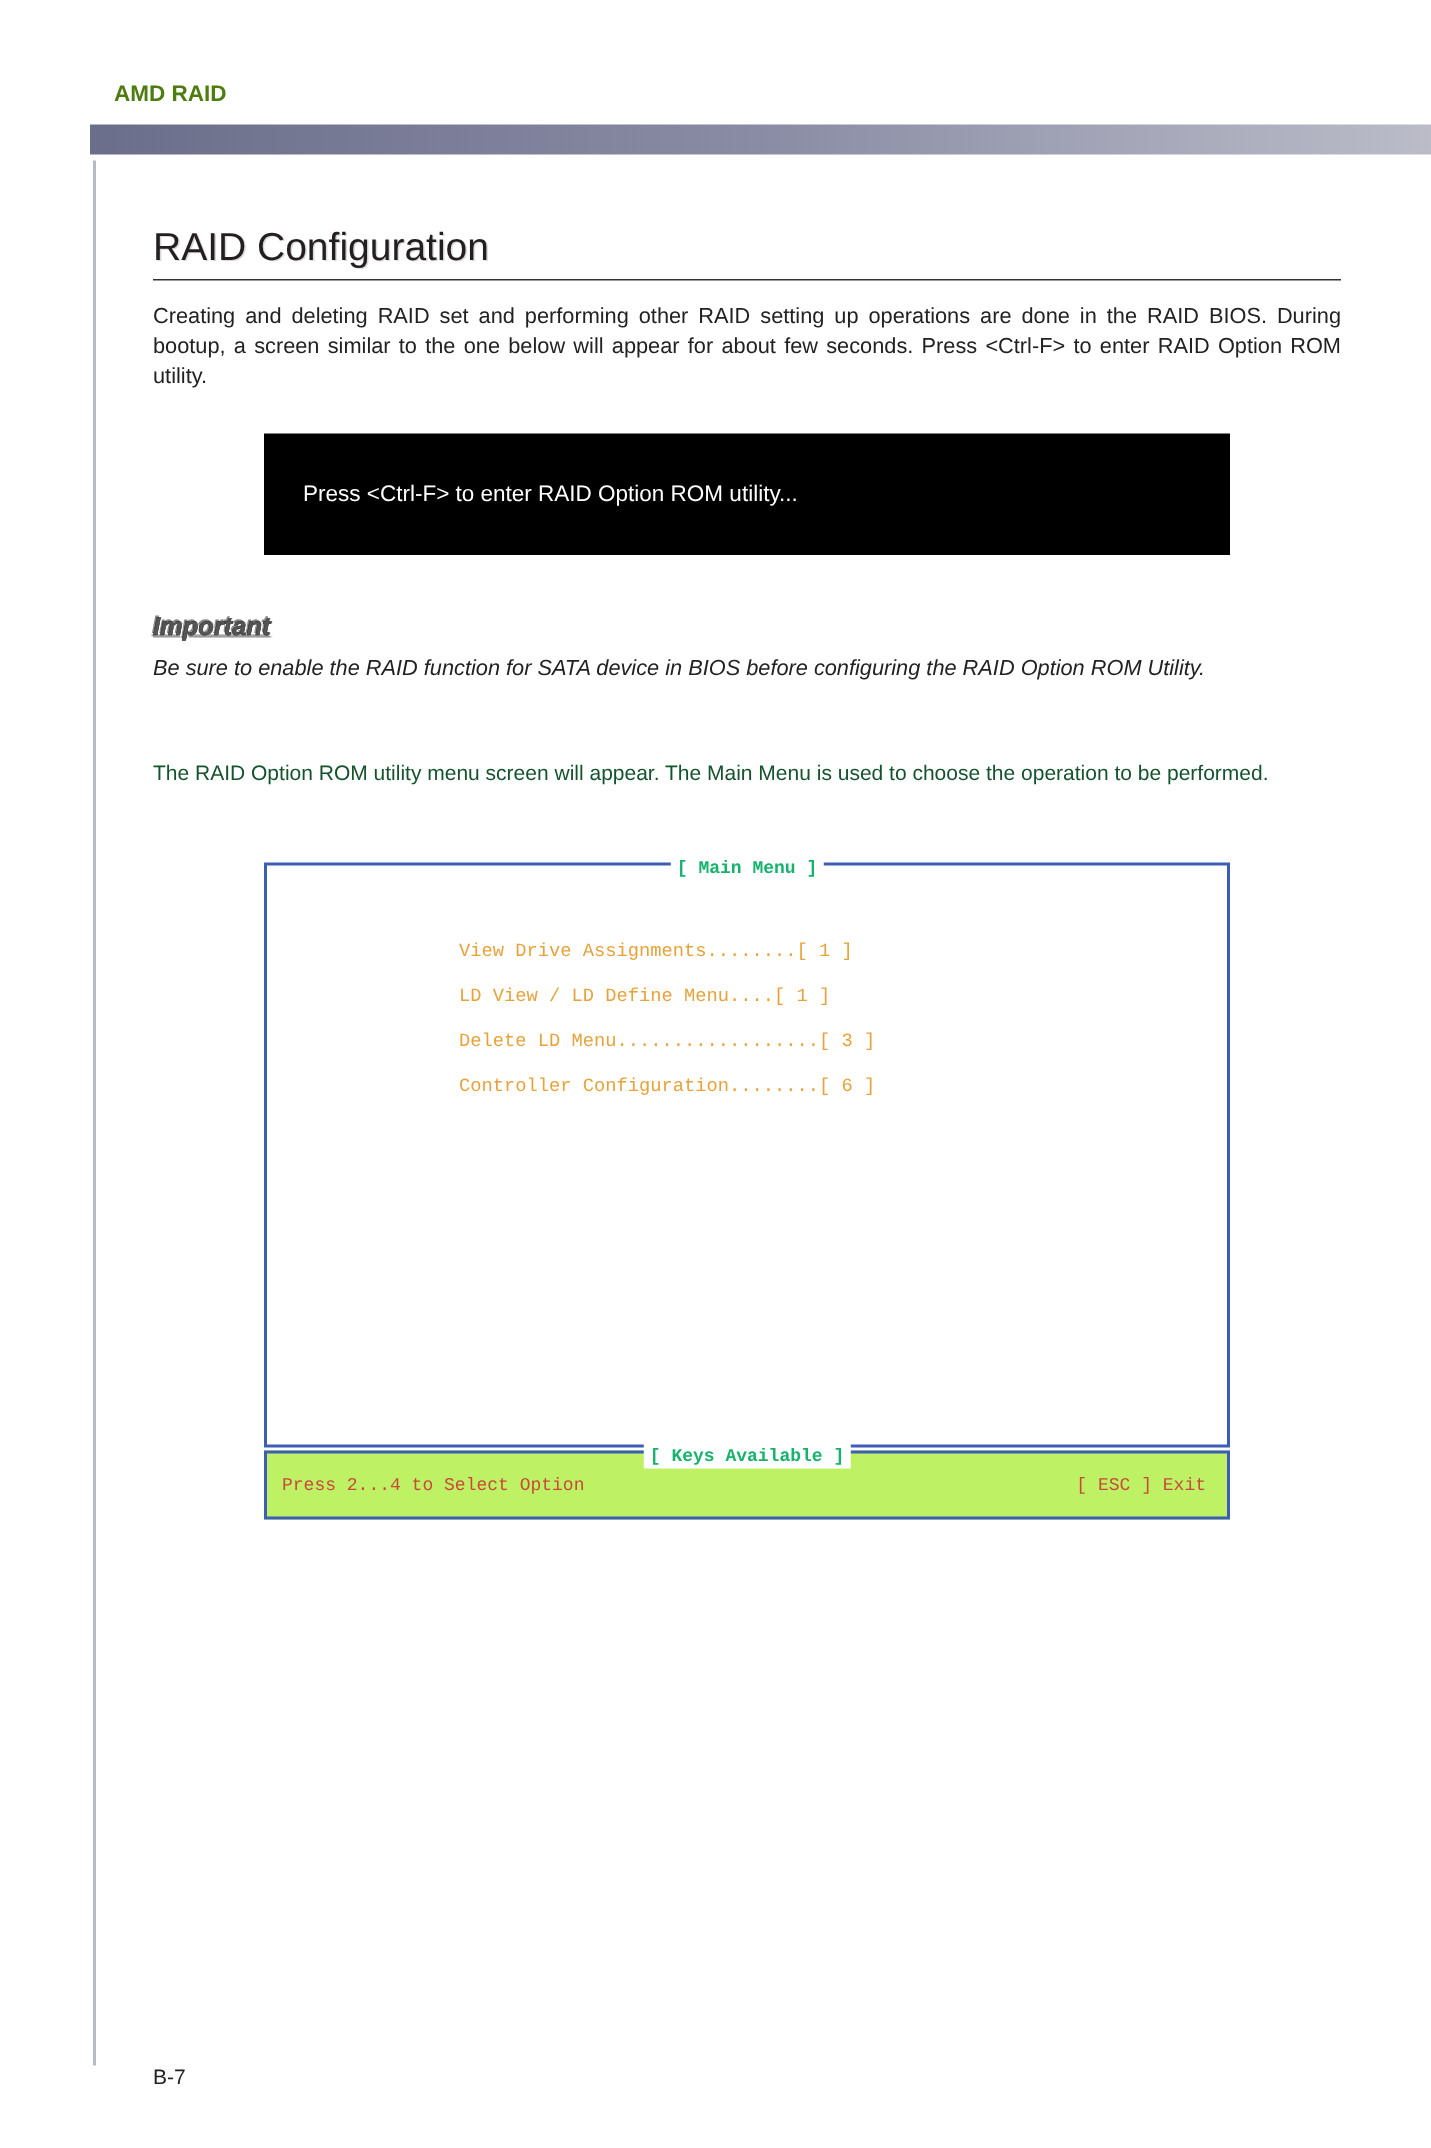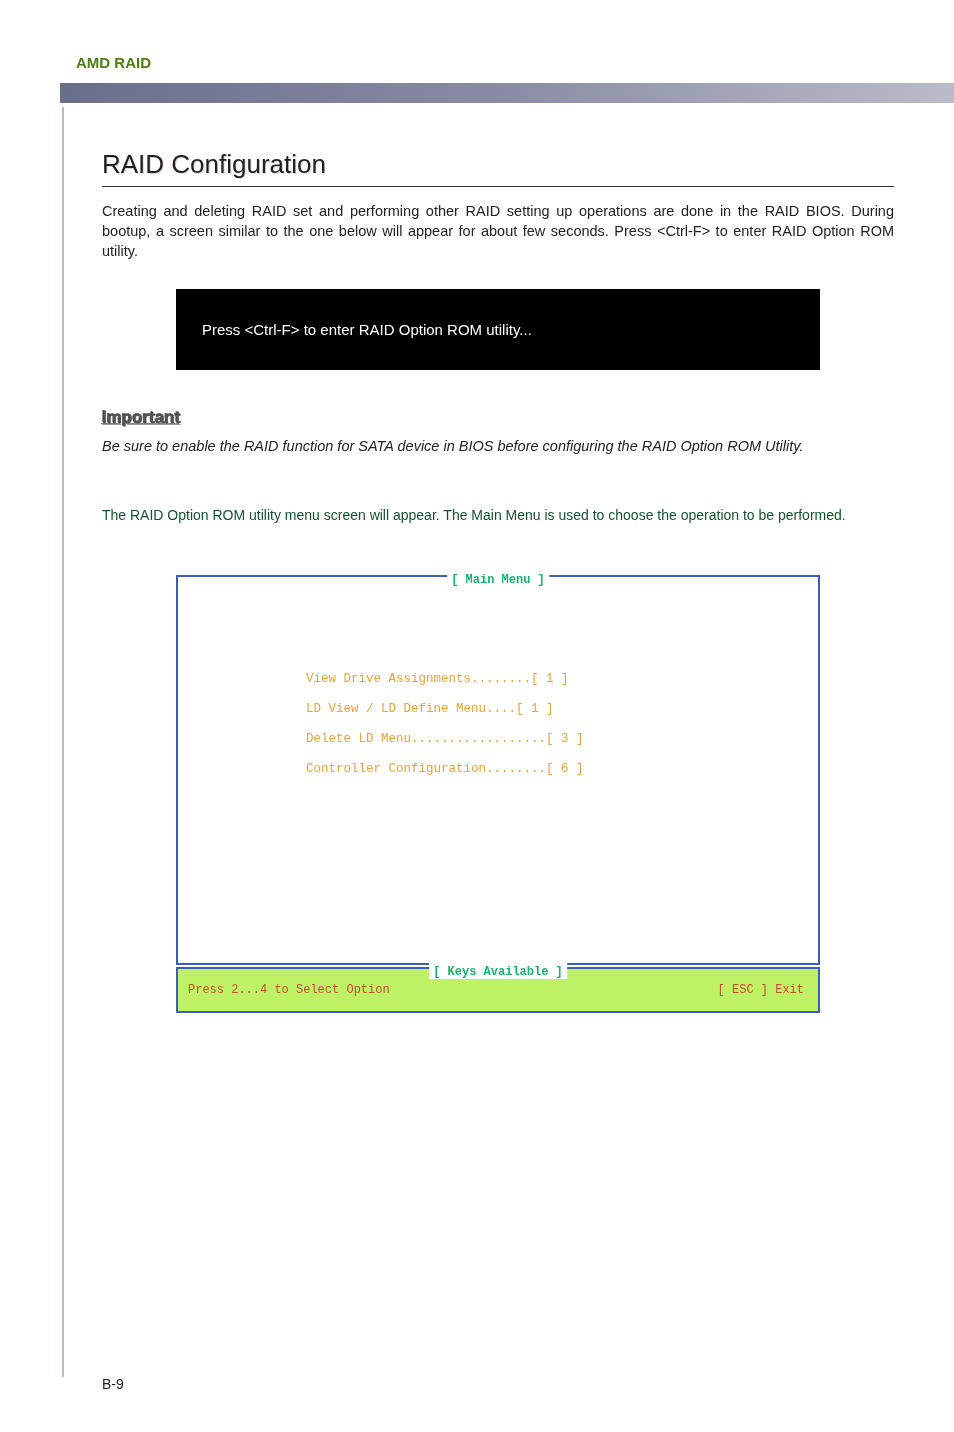--- a/index.html
+++ b/index.html
@@ -62,20 +62,21 @@
     .black-box {
       background: #000;
       color: #fff;
       font-family: Verdana, sans-serif;
       font-size: 15px;
       padding: 32px 26px;
       margin: 0 74px 38px 74px;
     }
     .important-label {
       font-size: 17px;
+      font-style: italic;
       font-weight: bold;
       color: #555;
       text-shadow: 1px 1px 0 #fff, -1px -1px 0 #888, 1px 0 0 #ccc;
       -webkit-text-stroke: 0.3px #333;
       margin-bottom: 8px;
       text-decoration: underline;
       text-decoration-color: #999;
     }
     .italic-text {
       font-size: 14.5px;
@@ -109,27 +110,26 @@
       background: #fff;
       padding: 0 4px;
     }
     .bios-main-title {
       color: #17b36d;
       font-family: 'Courier New', monospace;
       font-size: 12px;
       font-weight: bold;
     }
     .bios-menu-items {
-      padding-top: 62px;
+      padding-top: 42px;
       padding-left: 128px;
       font-family: 'Courier New', monospace;
       font-size: 12.5px;
       color: #e7a23a;
       line-height: 2.4;
-      margin-top: 25px;
     }
     .bios-menu-items span {
       display: block;
     }
     .bios-keys-box {
       border: 2.5px double #3c5fb5;
       background: #bef264;
       position: relative;
       height: 46px;
       margin-top: 2px;
@@ -215,15 +215,15 @@
           <span class="bios-keys-title">[ Keys Available ]</span>
         </div>
         <span class="bios-keys-left">Press 2...4 to Select Option</span>
         <span class="bios-keys-right">[ ESC ]  Exit</span>
       </div>
 
     </div>
 
   </div>
 
-  <div class="page-number">B-9</div>
+  <div class="page-number">B-7</div>
 
 </div>
 
 </body></html>

